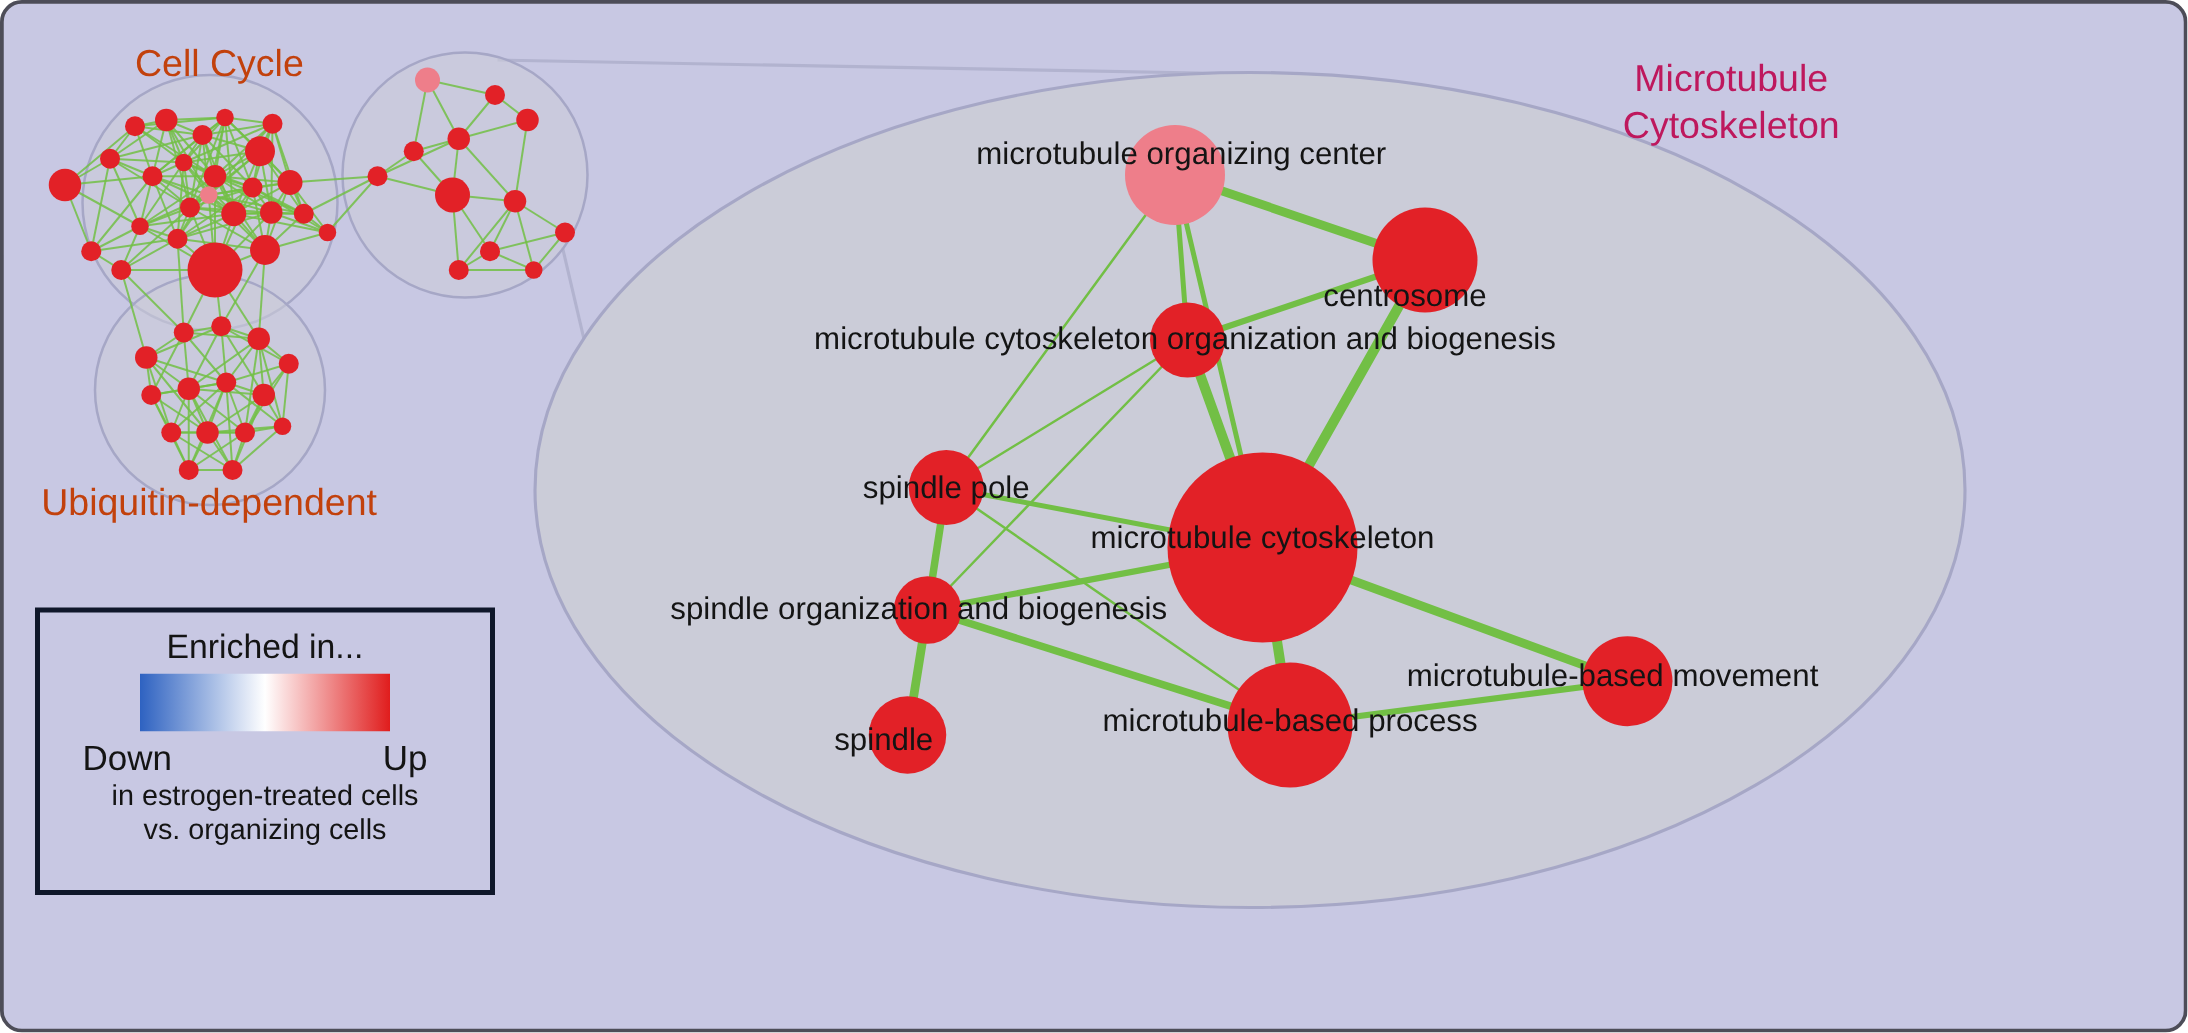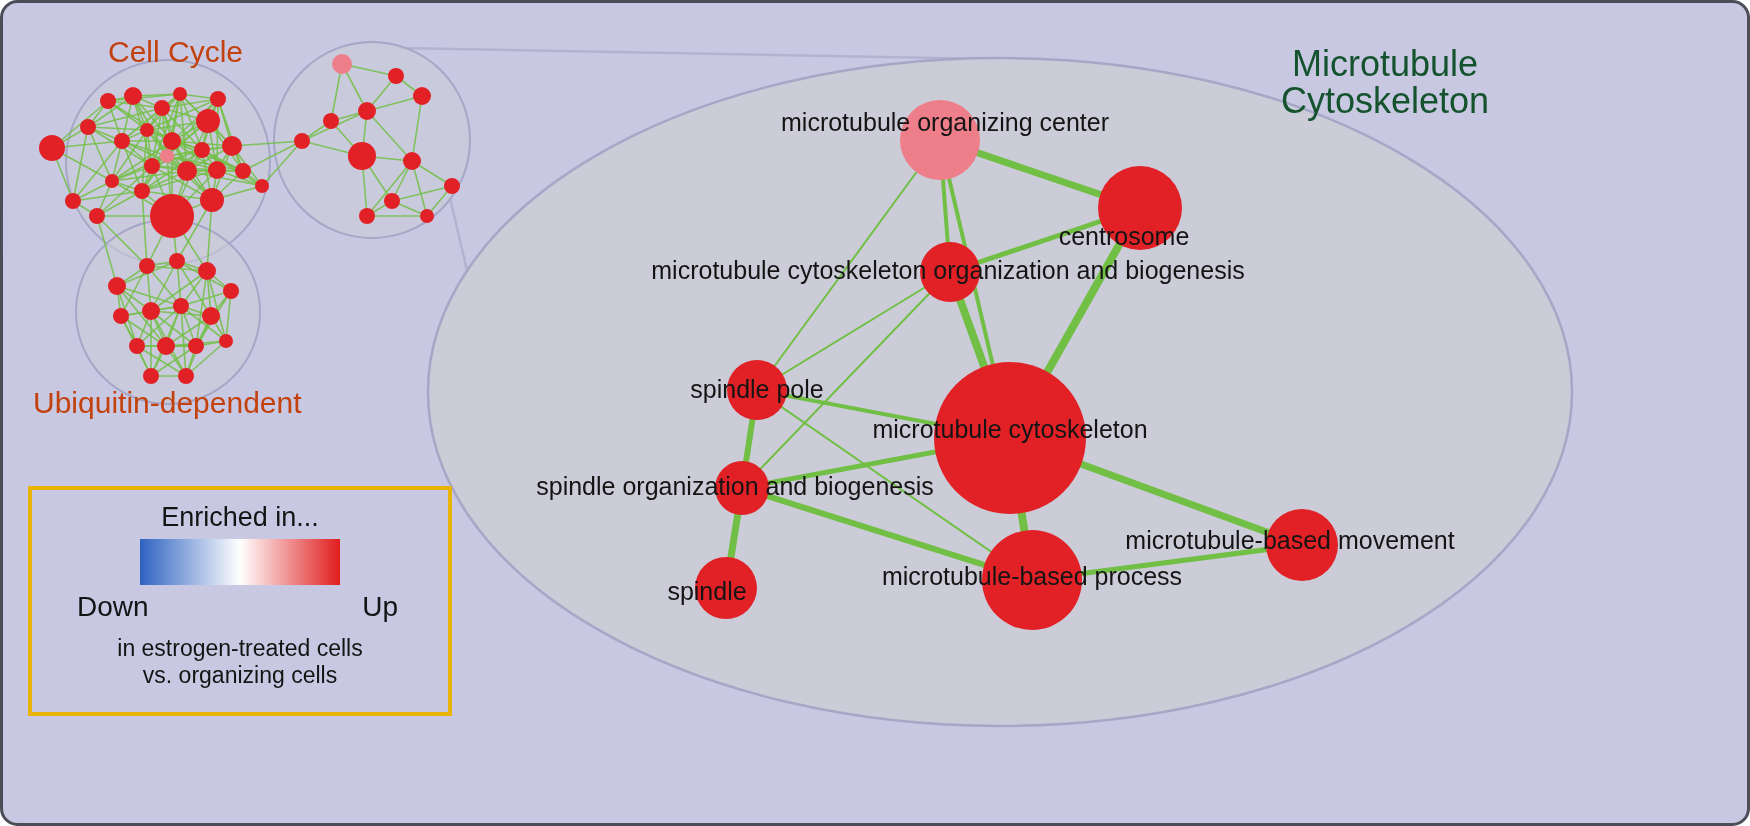--- a/index.html
+++ b/index.html
@@ -1,27 +1,27 @@
 <!DOCTYPE html>
 <html><head>
 <meta charset="utf-8">
 <style>
   html,body{margin:0;padding:0;background:#ffffff;}
   #stage{position:relative;width:1750px;height:826px;overflow:hidden;font-family:"Liberation Sans",sans-serif;}
   #net-svg{position:absolute;left:0;top:0;}
   .overlay{position:absolute;}
   .title-gray{color:#c2410c;font-size:30px;line-height:37px;}
-  .title-black{color:#14532d;font-size:36px;line-height:37px;}
-  #legend{position:absolute;left:28px;top:486px;width:424px;height:230px;box-sizing:border-box;
-          border:4px solid #eab308;text-align:center;color:#141414;}
+  .title-black{color:#be185d;font-size:30px;line-height:37px;}
+  #legend{position:absolute;left:28px;top:486px;width:368px;height:230px;box-sizing:border-box;
+          border:4px solid #0f172a;text-align:center;color:#141414;}
   .legend-title{margin-top:12px;font-size:27px;}
   #legend-gradient{width:200px;height:46px;margin:6px auto 0;}
-  .legend-row{display:flex;justify-content:space-between;padding:6px 50px 0 45px;font-size:28px;}
+  .legend-row{display:flex;justify-content:space-between;padding:6px 50px 0 34px;font-size:28px;}
   .legend-sub{font-size:23px;}
-  .legend-sub.first{margin-top:12px;}
+  .legend-sub.first{}
   svg text{font-family:"Liberation Sans",sans-serif;}
 </style>
 </head>
 <body>
 
 <div id="stage">
 
   <svg id="net-svg" width="1750" height="826" viewBox="0 0 1750 826">
       <rect x="1.5" y="1.5" width="1747" height="823" rx="16" fill="#c8c8e3" stroke="#4d4d58" stroke-width="3"></rect>
       <line x1="398" y1="48" x2="990" y2="59" stroke="#b2b3cf" stroke-width="2.5"></line>

